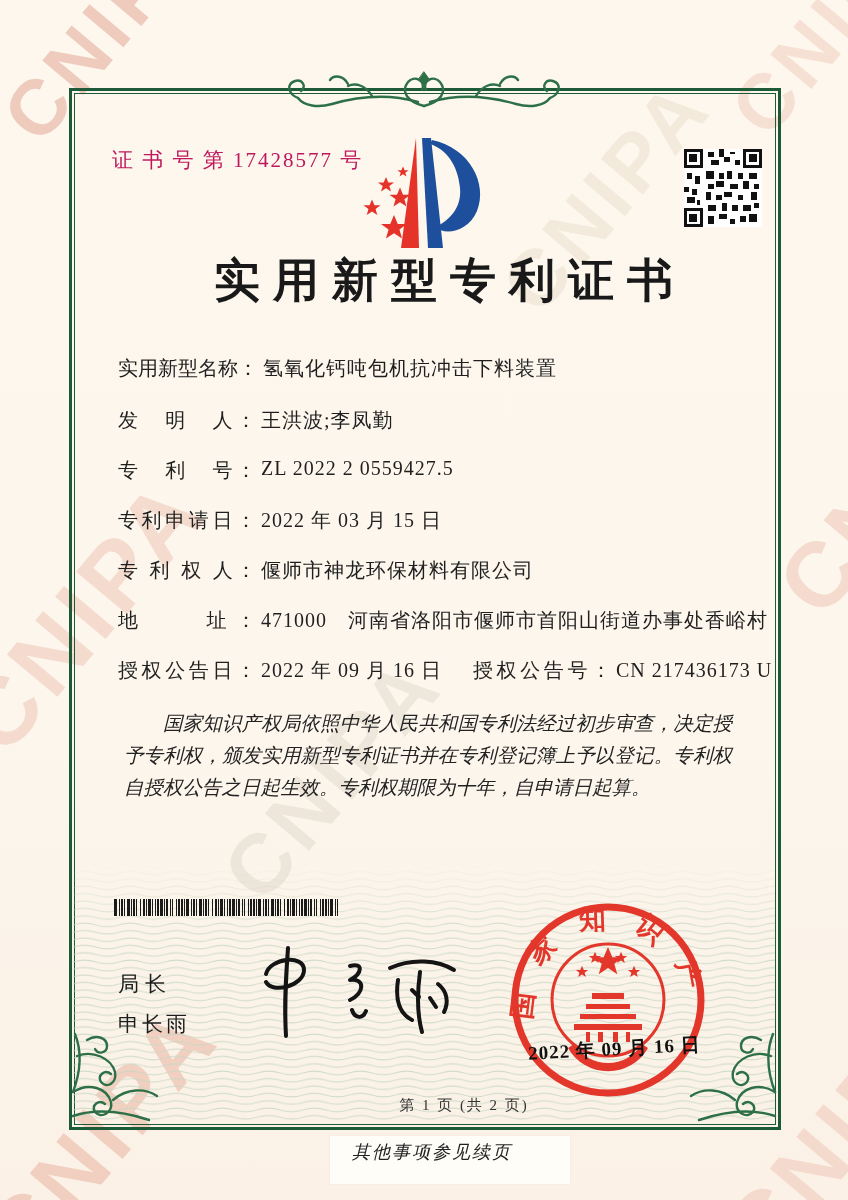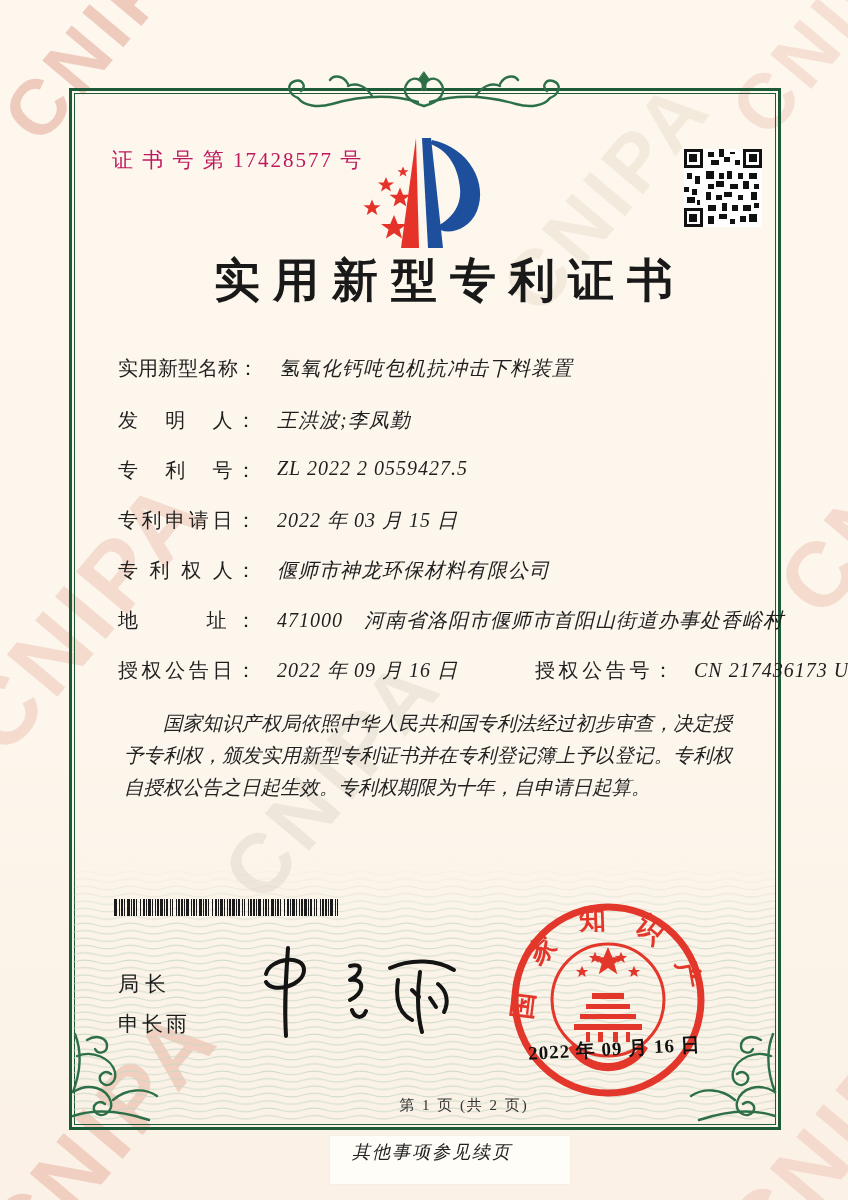--- a/index.html
+++ b/index.html
@@ -25,22 +25,22 @@
 
   
   .certno{position:absolute;left:112px;top:146px;font-size:21px;letter-spacing:2px;color:#be185d;}
   .title{position:absolute;left:0;top:250px;width:848px;text-align:center;
          font-size:46px;font-weight:bold;letter-spacing:13px;color:#191919;padding-left:26px;}
 
   
   .field-row{position:absolute;left:118px;font-size:20px;white-space:nowrap;color:#1f1f1f;}
   .flabel{display:inline-block;min-width:138px;text-align:justify;text-align-last:justify;
           -moz-text-align-last:justify;vertical-align:top;}
-  .fvalue{margin-left:16px;letter-spacing:1px;font-style:italic;}
-  .flabel2{margin-left:72px;}
+  .fvalue{margin-left:0;letter-spacing:1px;}
+  .flabel2{margin-left:26px;}
 
   
   .body-text{position:absolute;left:114px;top:698px;width:628px;font-size:19.5px;
              line-height:32px;text-align:justify;font-style:italic;color:#222;}
   .body-text p{margin:10px;text-indent:2em;font-style:italic;}
 
   
   .sig-title{position:absolute;left:118px;top:970px;font-size:21px;letter-spacing:6px;text-align:center;}
   .sig-name{position:absolute;left:118px;top:1010px;font-size:21px;letter-spacing:3px;}
   .seal-date{position:absolute;left:528px;top:1036px;width:180px;font-size:19px;

